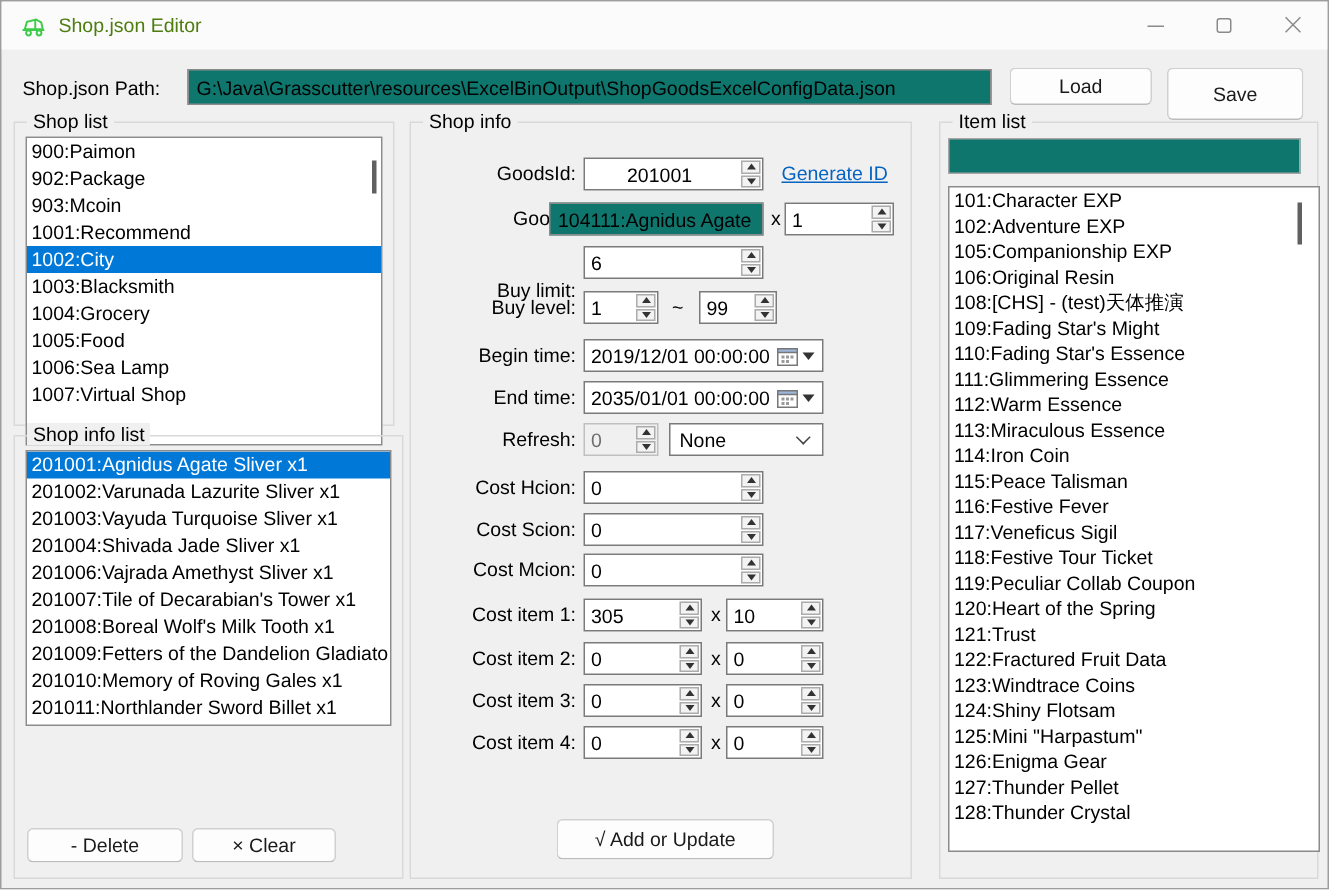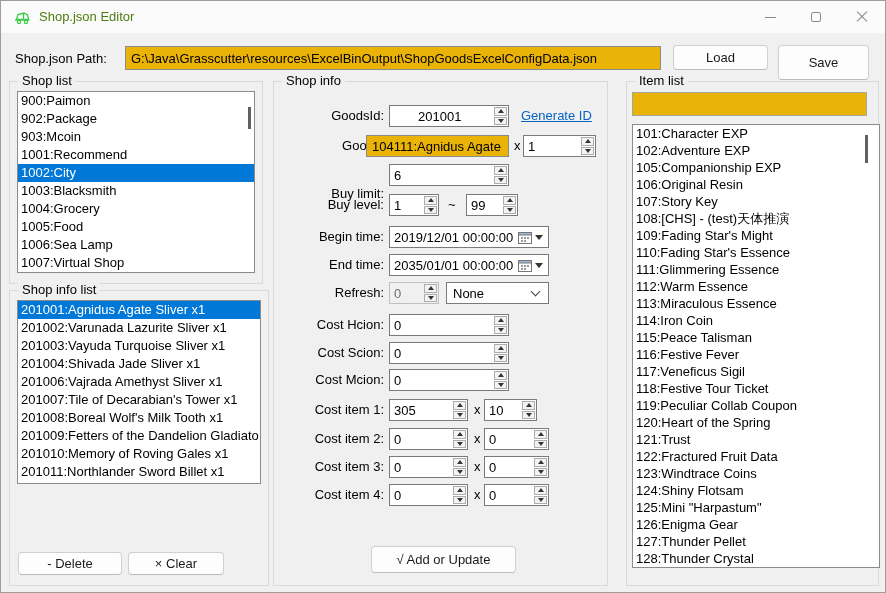--- a/index.html
+++ b/index.html
@@ -14,21 +14,21 @@
   .wbtn { position:absolute; top:0; width:46px; height:32px; display:flex; align-items:center; justify-content:center; }
   .wbtn.min { right:92px; } .wbtn.max { right:46px; } .wbtn.close { right:0; }
   .glyph-min { width:11px; height:1px; background:#8a8a8a; }
   .glyph-max { width:10px; height:10px; border:1px solid #8a8a8a; border-radius:2px; }
   .glyph-close { position:relative; width:12px; height:12px; }
   .glyph-close::before,.glyph-close::after { content:""; position:absolute; left:-1px; top:5px; width:14px; height:1px; background:#8a8a8a; }
   .glyph-close::before { transform:rotate(45deg); } .glyph-close::after { transform:rotate(-45deg); }
 
   
   .lbl { position:absolute; white-space:nowrap; }
-  .tb { position:absolute; border:1px solid #8b8b8b; background:#eab308; font:inherit; padding:0 5px; outline:none; }
+  .tb { position:absolute; border:1px solid #8b8b8b; background:#0f766e; font:inherit; padding:0 5px; outline:none; }
   .btn { position:absolute; background:#fdfdfd; border:1px solid #d0d0d0; border-bottom-color:#bcbcbc; border-radius:4px; font:inherit; color:#1a1a1a; cursor:default; }
 
   
   .group { position:absolute; border:1px solid #d9d9d9; }
   .group > .gtitle { position:absolute; top:-9px; left:8px; background:#f0f0f0; padding:0 4px; white-space:nowrap; }
 
   
   .listbox { position:absolute; background:#fff; border:1px solid #8b8b8b; overflow:hidden; white-space:nowrap; }
   .listbox .li { padding-left:3px; }
   .listbox .li.sel { background:#0078d7; color:#fff; }
@@ -88,21 +88,21 @@
   </div>
 
   <span class="lbl" style="left:14px;top:50px;">Shop.json Path:</span>
   <input class="tb" style="left: 124px; top: 45px; width: 536px; height: 24px;" value="G:\Java\Grasscutter\resources\ExcelBinOutput\ShopGoodsExcelConfigData.json">
   <button class="btn" style="left:672px;top:44px;width:95px;height:25px;">Load</button>
   <button class="btn" style="left:777px;top:44px;width:91px;height:35px;">Save</button>
 
   <div class="group" style="left:8px;top:80px;width:254px;height:203px;">
     <span class="gtitle">Shop list</span>
   </div>
-  <div class="listbox lh18" style="left:16px;top:90px;width:238px;height:182px;">
+  <div class="listbox lh18" style="left:16px;top:90px;width:238px;height:206px;">
       <div class="li">900:Paimon</div>
       <div class="li">902:Package</div>
       <div class="li">903:Mcoin</div>
       <div class="li">1001:Recommend</div>
       <div class="li sel">1002:City</div>
       <div class="li">1003:Blacksmith</div>
       <div class="li">1004:Grocery</div>
       <div class="li">1005:Food</div>
       <div class="li">1006:Sea Lamp</div>
       <div class="li">1007:Virtual Shop</div>
@@ -284,21 +284,21 @@
     <div class="ud">
         <div class="udb">
           <span class="tri-u"></span>
         </div>
         <div class="udb">
           <span class="tri-d"></span>
         </div>
       </div>
   </div>
   <span class="xlbl" style="left:473px;top:401px;">x</span>
-  <div class="spin" style="left:483px;top:398px;width:53px;">
+  <div class="spin" style="left:483px;top:398px;width:65px;">
     <input value="10" style="">
     <div class="ud">
         <div class="udb">
           <span class="tri-u"></span>
         </div>
         <div class="udb">
           <span class="tri-d"></span>
         </div>
       </div>
   </div>
@@ -382,21 +382,20 @@
 
   <div class="group" style="left:625px;top:80px;width:253px;height:505px;">
     <span class="gtitle">Item list</span>
   </div>
   <input class="tb" style="left: 631px; top: 91px; width: 235px; height: 24px; border-color: rgb(166, 166, 166);" value="">
   <div class="listbox lh17" style="left:631px;top:123px;width:248px;height:444px;">
       <div class="li">101:Character EXP</div>
       <div class="li">102:Adventure EXP</div>
       <div class="li">105:Companionship EXP</div>
       <div class="li">106:Original Resin</div>
-      <div class="li">107:Story Key</div>
       <div class="li">108:[CHS] - (test)天体推演</div>
       <div class="li">109:Fading Star's Might</div>
       <div class="li">110:Fading Star's Essence</div>
       <div class="li">111:Glimmering Essence</div>
       <div class="li">112:Warm Essence</div>
       <div class="li">113:Miraculous Essence</div>
       <div class="li">114:Iron Coin</div>
       <div class="li">115:Peace Talisman</div>
       <div class="li">116:Festive Fever</div>
       <div class="li">117:Veneficus Sigil</div>

